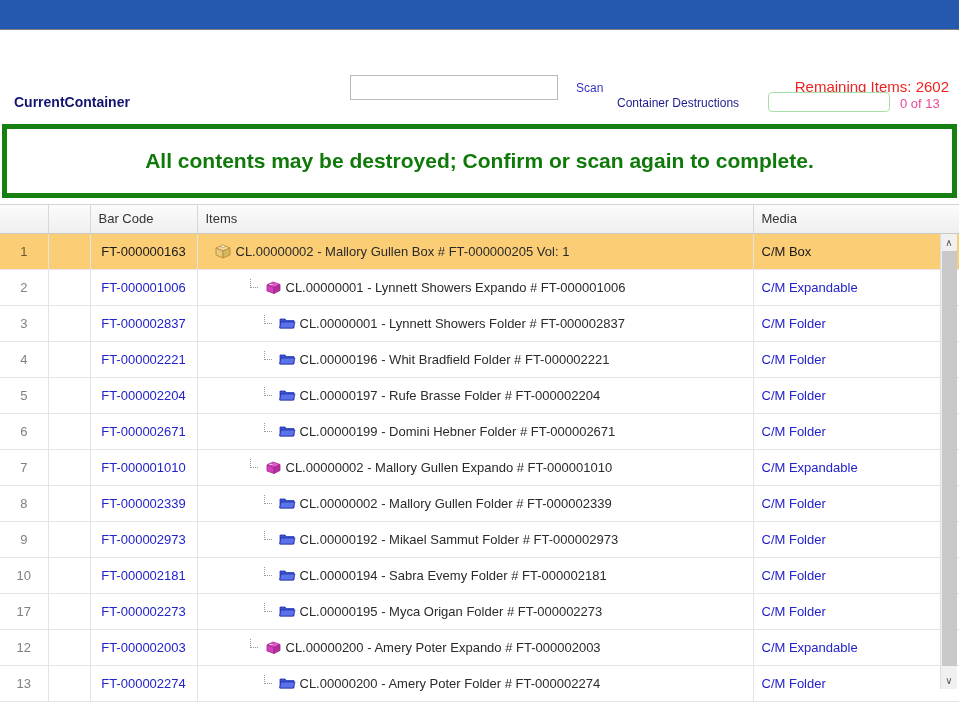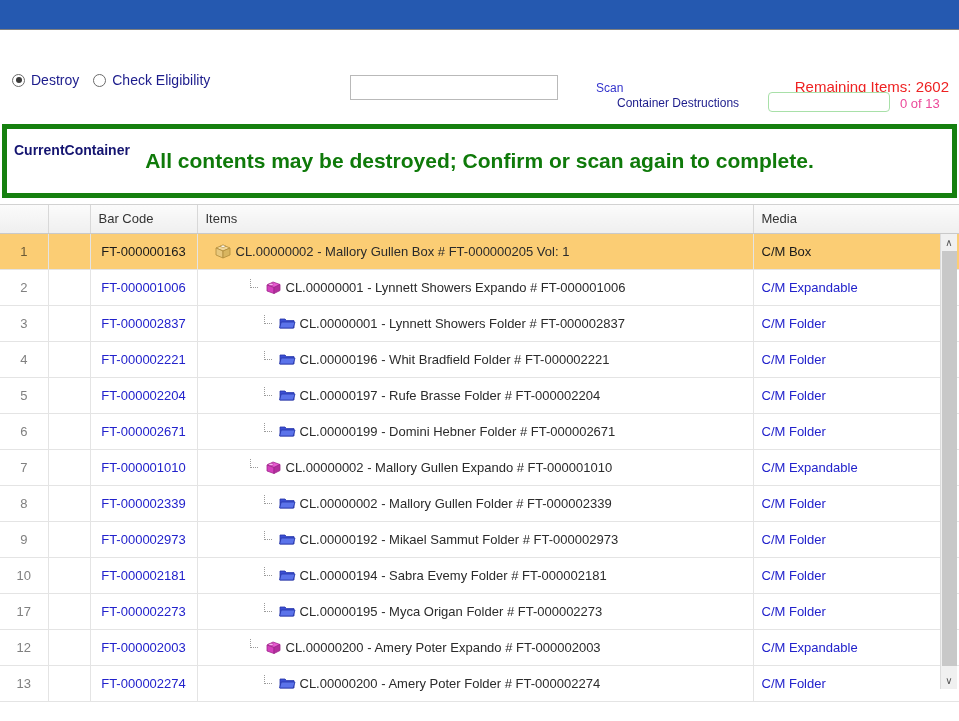--- a/index.html
+++ b/index.html
@@ -82,21 +82,21 @@
     border: 1px solid #b9b9b9;
     background: #ffffff;
     box-sizing: border-box;
     outline: none;
     font-family: "Liberation Sans", sans-serif;
     font-size: 13px;
     padding: 0 4px;
   }
   .scan-link {
     position: absolute;
-    left: 596px;
+    left: 576px;
     top: 51px;
     font-size: 12px;
     color: #3333cc;
     cursor: pointer;
   }
   .remaining {
     position: absolute;
     right: 10px;
     top: 48px;
     font-size: 15px;
@@ -110,21 +110,20 @@
     position: relative;
     height: 38px;
   }
   .current-container {
     position: absolute;
     left: 14px;
     top: 8px;
     font-size: 14px;
     font-weight: bold;
     color: #141470;
-    margin-top: 48px;
   }
   .cd-label {
     position: absolute;
     left: 617px;
     top: 10px;
     font-size: 12px;
     color: #1c1c8c;
     white-space: nowrap;
   }
   .cd-input {
@@ -317,30 +316,20 @@
     left: 0;
     right: 0;
   }
 </style>
 </head>
 <body>
 
 <div class="top-bar"></div>
 
 <div class="toolbar">
-  <div class="radio-group">
-    <div class="radio-opt">
-      <span class="radio-dot checked"></span>
-      <span class="radio-label">Destroy</span>
-    </div>
-    <div class="radio-opt">
-      <span class="radio-dot"></span>
-      <span class="radio-label">Check Eligibility</span>
-    </div>
-  </div>
 
   <input class="scan-field" type="text" value="" style="">
   <span class="scan-link">Scan</span>
   <span class="remaining">Remaining Items: 2602</span>
 </div>
 
 <div class="container-row">
   <span class="current-container">CurrentContainer</span>
   <span class="cd-label">Container Destructions</span>
   <input class="cd-input" type="text" value="" style="">

